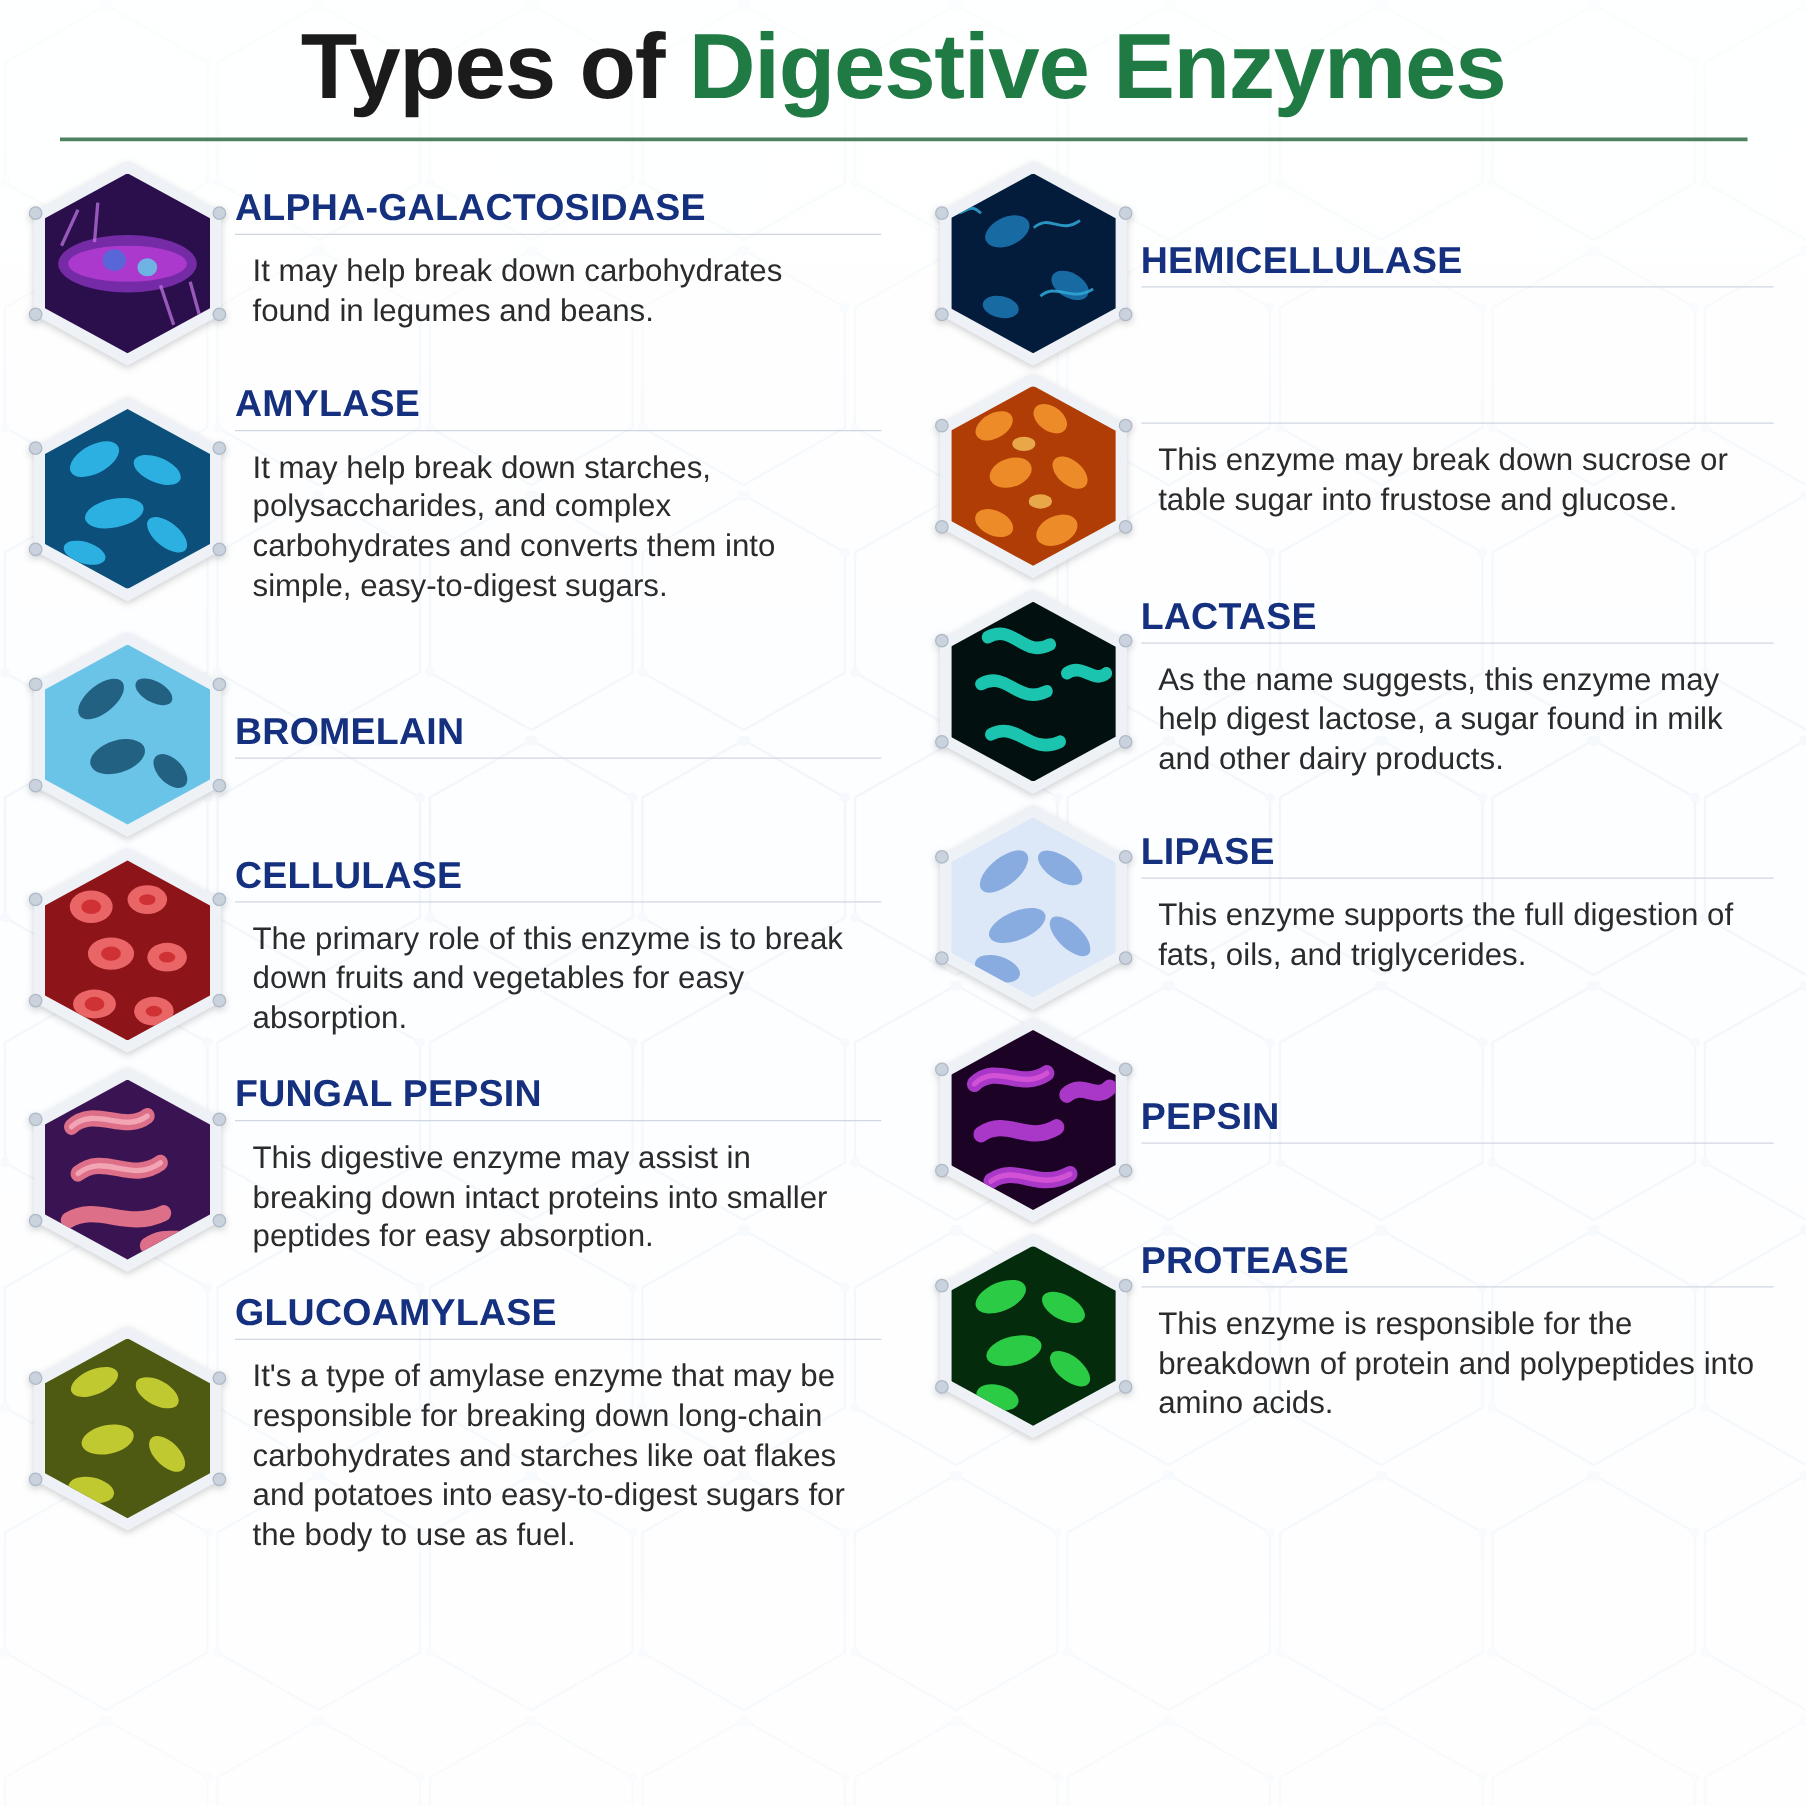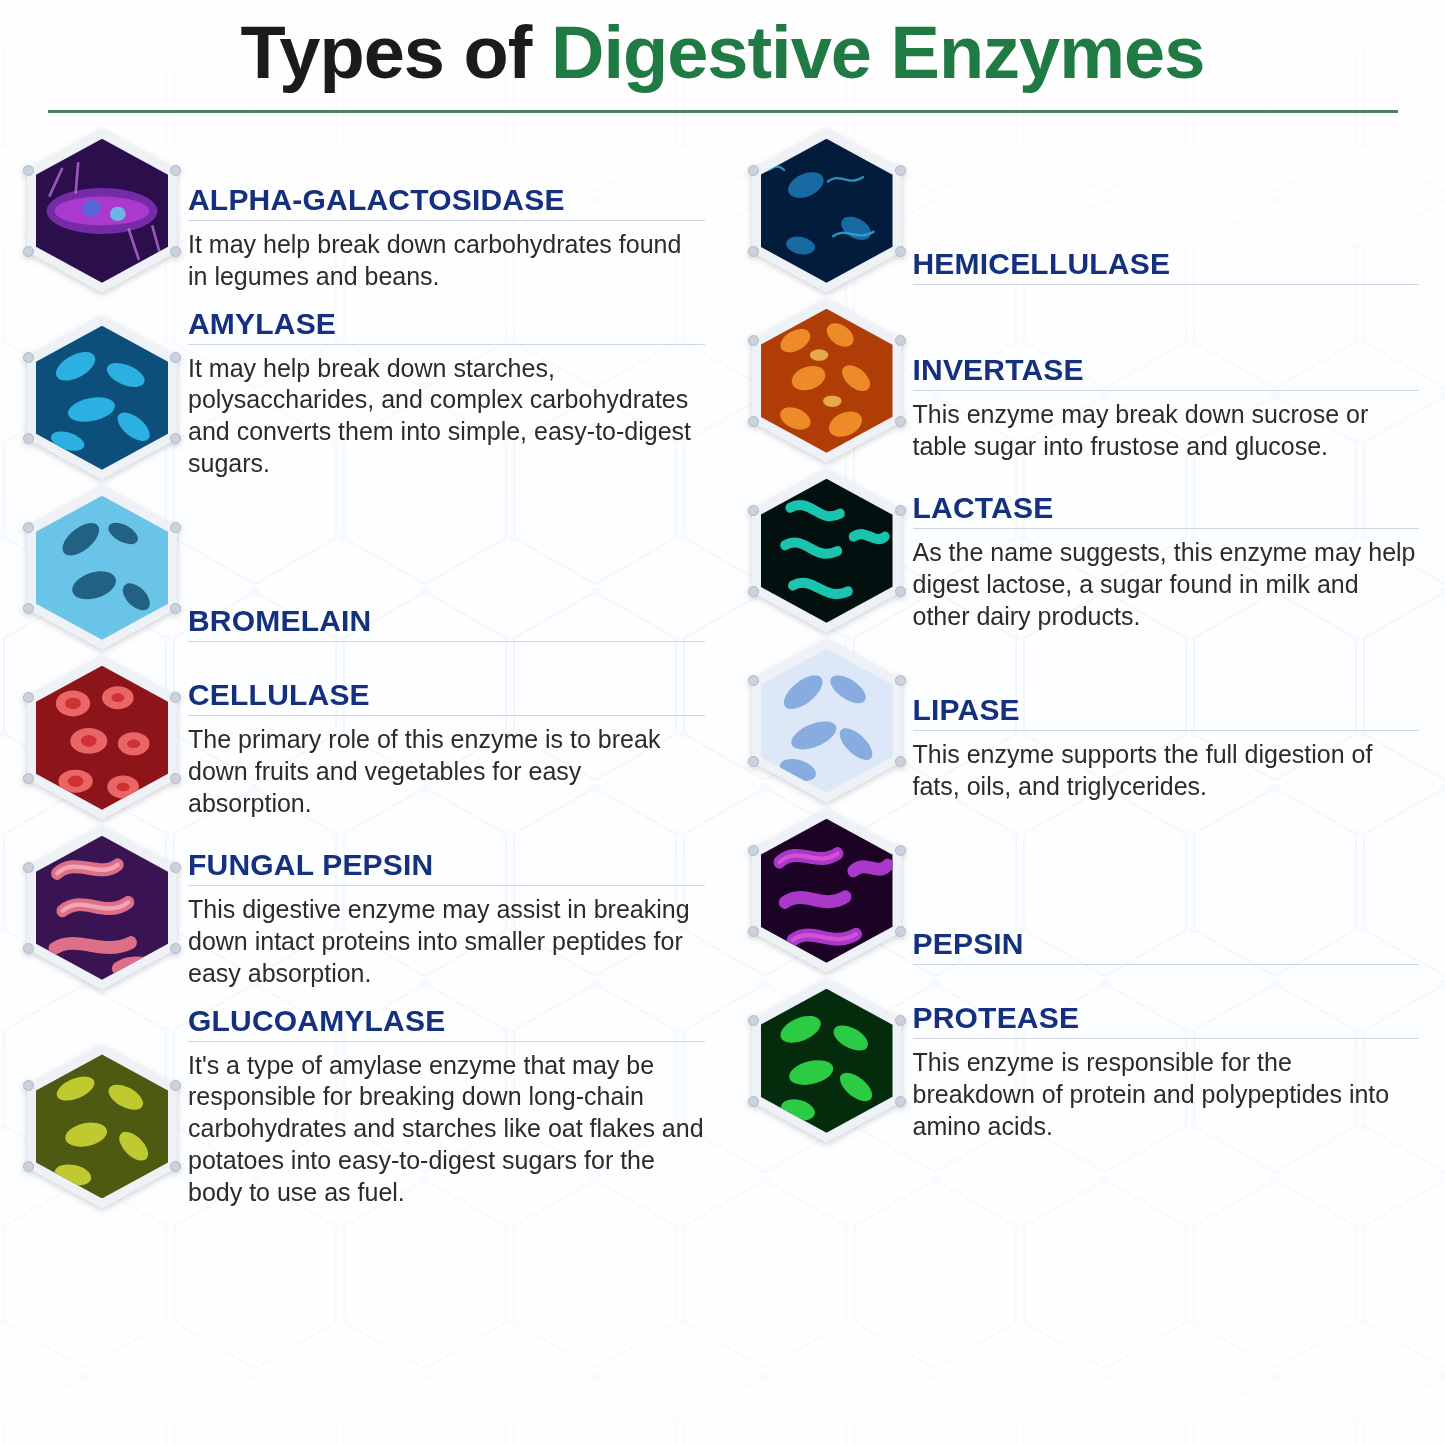--- a/index.html
+++ b/index.html
@@ -65,21 +65,21 @@
   }
   .col {
     width: 50%;
     box-sizing: border-box;
   }
   .col.left { padding-right: 18px; }
   .col.right { padding-left: 28px; }
 
   .entry {
     display: flex;
-    align-items: flex-end;
+    align-items: center;
     margin-bottom: 6px;
   }
   .hexwrap {
     flex: 0 0 auto;
     width: 152px;
     margin-right: 10px;
     position: relative;
     display: flex;
     align-items: center;
     justify-content: center;
@@ -134,21 +134,21 @@
   }
   .name-rule {
     height: 1px;
     background: #cfd6e2;
     margin: 0 0 8px 0;
   }
   .enz-desc {
     color: #2b2b2b;
     font-size: 25px;
     line-height: 1.27;
-    margin: 0;
+    margin: 14px;
   }
 </style>
 </head>
 <body>
 
 <div class="bg-pattern">
   <svg viewBox="0 0 1445 1445" preserveAspectRatio="none" xmlns="http://www.w3.org/2000/svg">
     <defs>
       <pattern id="hexpat" width="170" height="196" patternUnits="userSpaceOnUse">
         <g fill="none" stroke="#e3ecf5" stroke-width="2">
@@ -403,21 +403,20 @@
                 <ellipse cx="54" cy="64" rx="7" ry="4"></ellipse>
               </g>
             </svg></div>
             <span class="node n1"></span>
               <span class="node n2"></span>
               <span class="node n3"></span>
               <span class="node n4"></span>
           </div>
         </div>
         <div class="textblock">
-          <div class="enz-name">INVERTASE</div>
           <div class="name-rule"></div>
           <div class="enz-desc">This enzyme may break down sucrose or table sugar into frustose and glucose.</div>
         </div>
       </div>
 
       <div class="entry">
         <div class="hexwrap">
           <div class="hex-outer">
             <div class="frame"></div>
             <div class="inner"><svg class="img" viewBox="0 0 100 100" preserveAspectRatio="none" xmlns="http://www.w3.org/2000/svg">

